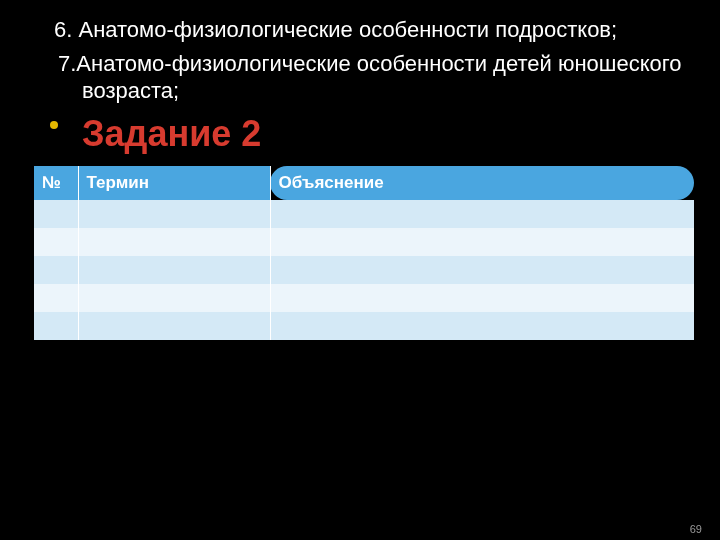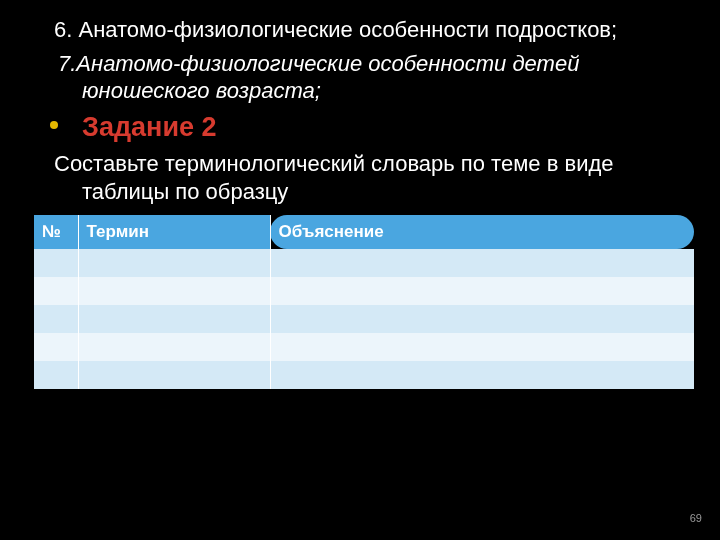--- a/index.html
+++ b/index.html
@@ -24,39 +24,38 @@
     line-height: 1.25;
     margin: 4px 0 6px 0;
   }
   .indent {
     padding-left: 54px;
     text-indent: -28px;
   }
   .indent2 {
     padding-left: 54px;
     text-indent: -24px;
-    font-style: italic;
   }
   .bulleted {
     padding-left: 54px;
     position: relative;
   }
   .bulleted .bullet {
     position: absolute;
     left: 22px;
     top: 10px;
     width: 8px;
     height: 8px;
     border-radius: 50%;
     background: #e5b800;
   }
   .accent {
     color: #d73b2f;
     font-weight: bold;
-    font-size: 27px;
+    font-size: 36px;
   }
   .table-wrap {
     margin: 10px 0 0 6px;
   }
   table.glossary {
     border-collapse: collapse;
     width: 660px;
     table-layout: fixed;
   }
   table.glossary th {
@@ -87,41 +86,40 @@
   }
   table.glossary tbody tr:nth-child(even) td {
     background: #ecf5fb;
   }
   .col-num   { width: 44px; }
   .col-term  { width: 192px; }
   .col-expl  { width: 424px; }
   .pagenum {
     position: absolute;
     right: 18px;
-    bottom: 16px;
+    bottom: 5px;
     font-size: 11px;
     color: #999999;
   }
 </style>
 </head>
 <body>
 
 <div class="slide">
 
   <p class="para indent">6. Анатомо-физиологические особенности подростков;</p>
 
   <p class="para indent2"> 7.Анатомо-физиологические особенности детей юношеского возраста;</p>
 
 
   <div class="para bulleted">
     <span class="bullet"></span>
     <span class="accent">Задание 2</span>
   </div>
 
-  <p class="para indent">Составьте терминологический словарь по теме в виде таблицы по образцу</p>
 
   <div class="table-wrap">
     <table class="glossary">
       <colgroup>
         <col class="col-num">
         <col class="col-term">
         <col class="col-expl">
       </colgroup>
       <thead>
         <tr>

